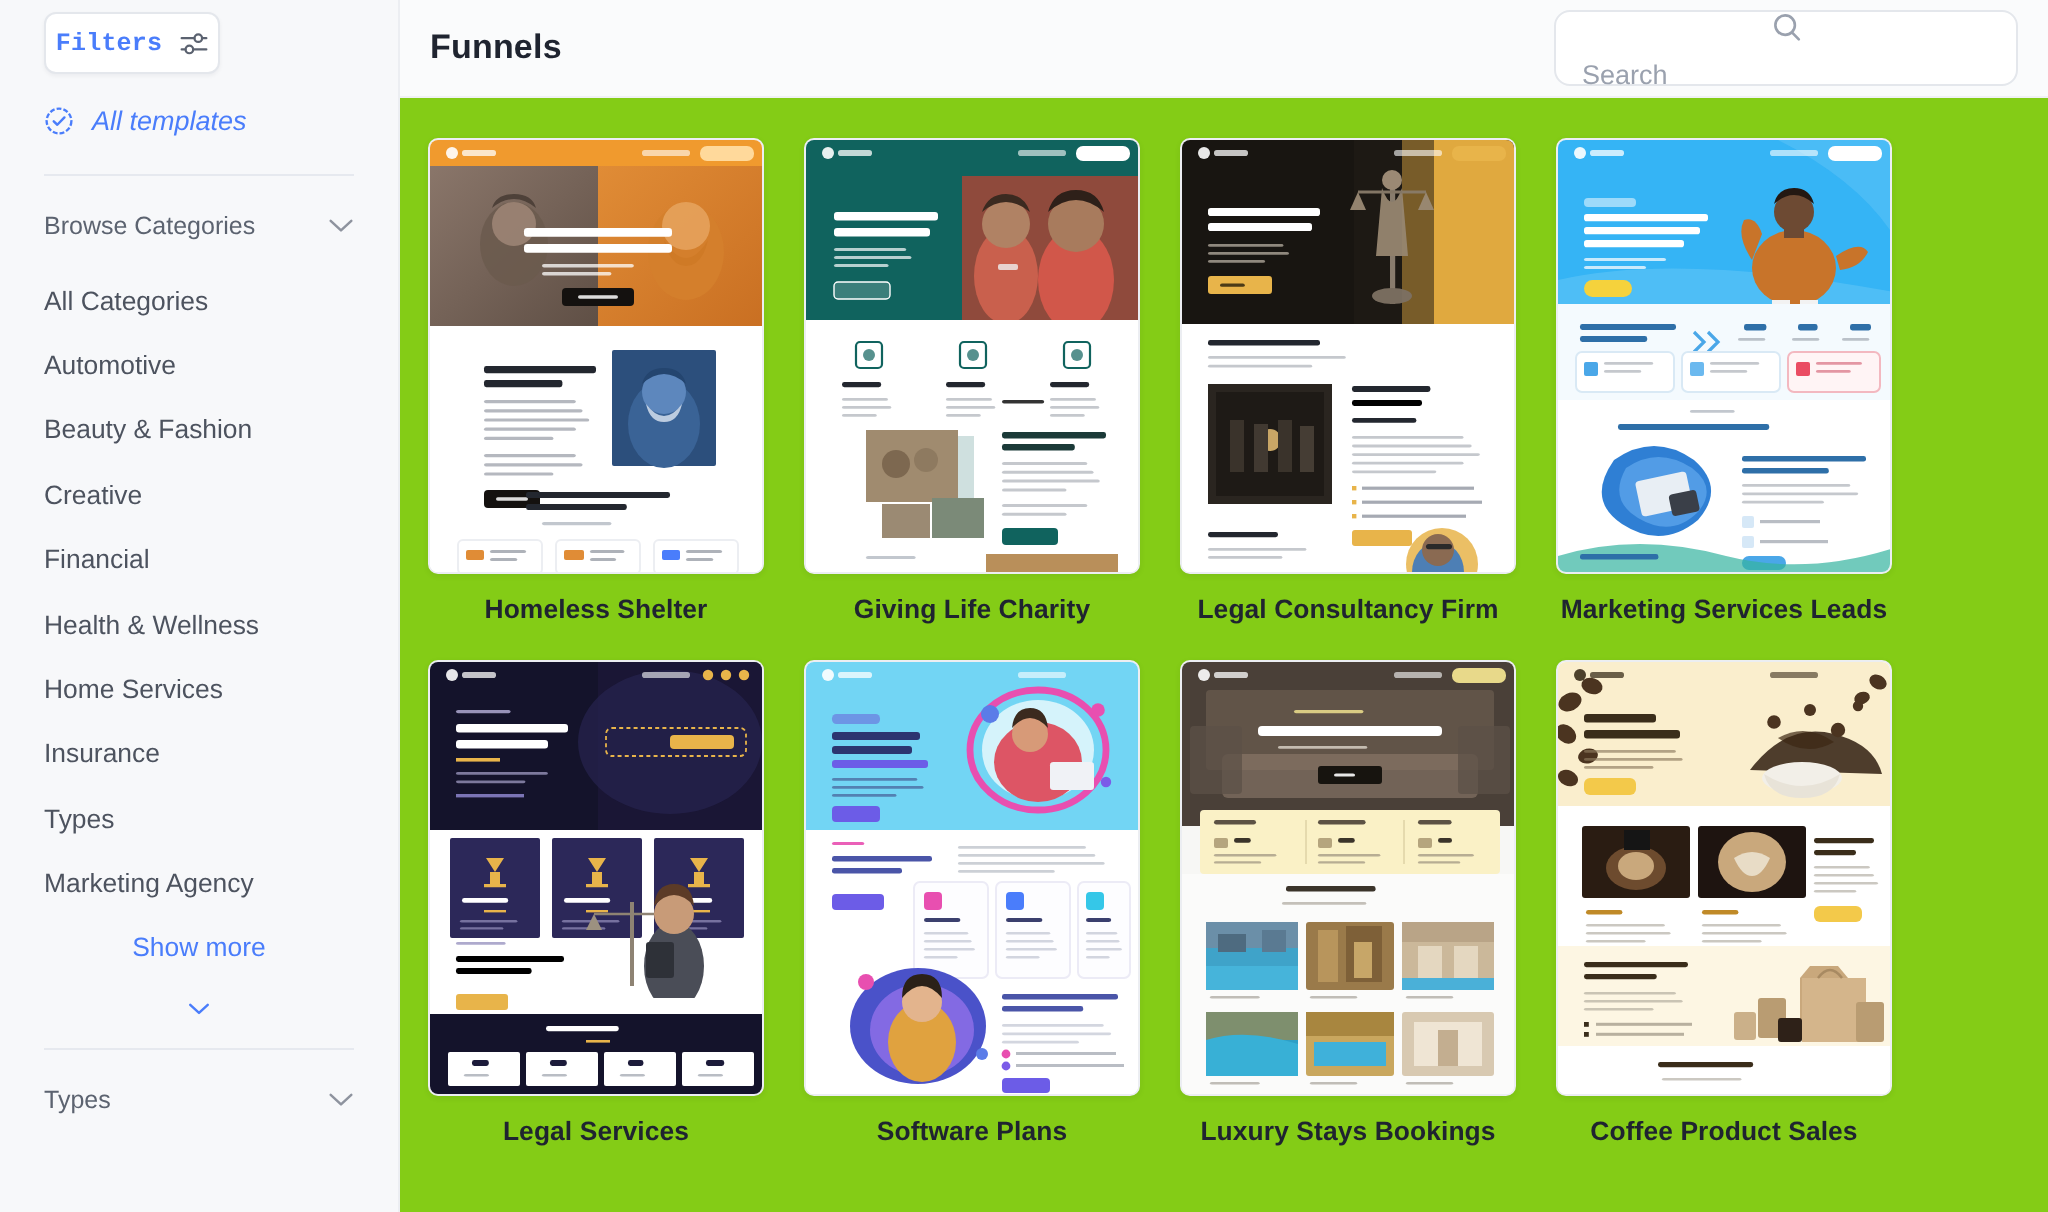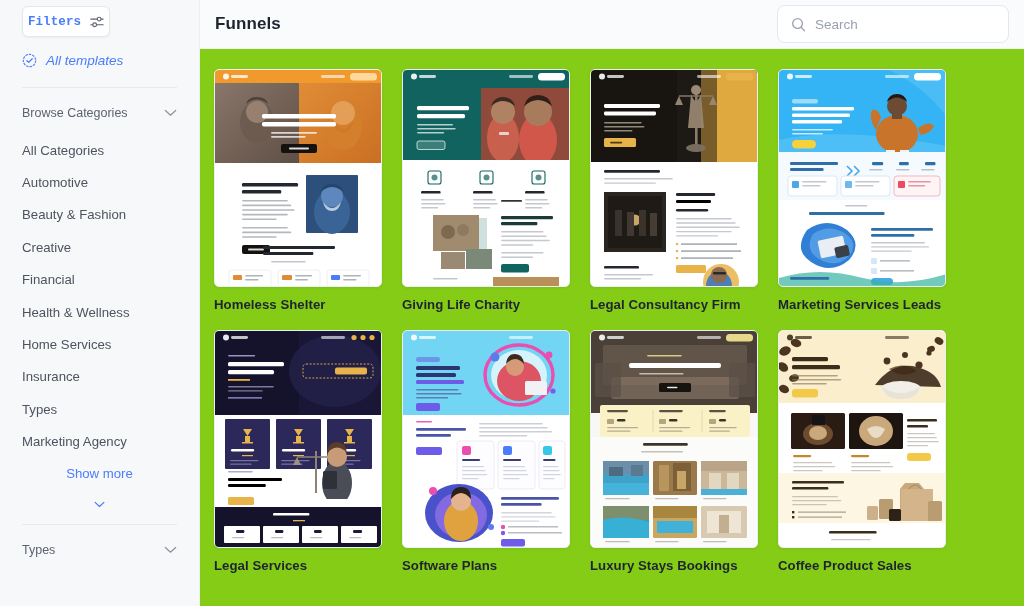--- a/index.html
+++ b/index.html
@@ -60,33 +60,34 @@
   #main { flex: 1; height: 606px; background: #84cc16; position: relative; overflow: hidden; }
   #topbar {
     height: 49px; background: #fafbfc;
     display: flex; align-items: center; padding: 0 15px 0 15px;
     border-bottom: 1px solid #f0f1f4;
   }
   #page-title { font-size: 17px; font-weight: 700; color: #1f2430; letter-spacing: .1px; }
   #search-wrap {
     margin-left: auto; width: 232px; height: 38px;
     background: #fff; border: 1px solid #e4e7ec; border-radius: 8px;
-    display: flex; align-items: center; gap: 9px; padding: 0 13px;
+    display: flex; align-items: center; gap: 9px; padding: 0 13px; flex-direction: column;
   }
   .search-icon { width: 15px; height: 15px; display:block; flex:0 0 15px;}
   #search-input {
     border: none; outline: none; font-size: 13.5px; color: #3b4150;
     font-family: "Liberation Sans", sans-serif; width: 100%; background: transparent;
   }
   #search-input::placeholder { color: #9aa1ae; }
 
   #grid {
     padding: 20px 0 0 14px; display: grid;
     grid-template-columns: repeat(4, 168px);
     gap: 18px 20px;
+    text-align: center;
   }
   .card { width: 168px; cursor: pointer; }
   .thumb {
     width: 168px; height: 218px; border-radius: 5px; overflow: hidden;
     background: #fff; border: 1px solid #eceef2;
     box-shadow: 0 1px 3px rgba(16,24,40,.07);
     position: relative;
   }
   .thumb svg { display: block; width: 168px; height: 218px; }
   .card-title {

